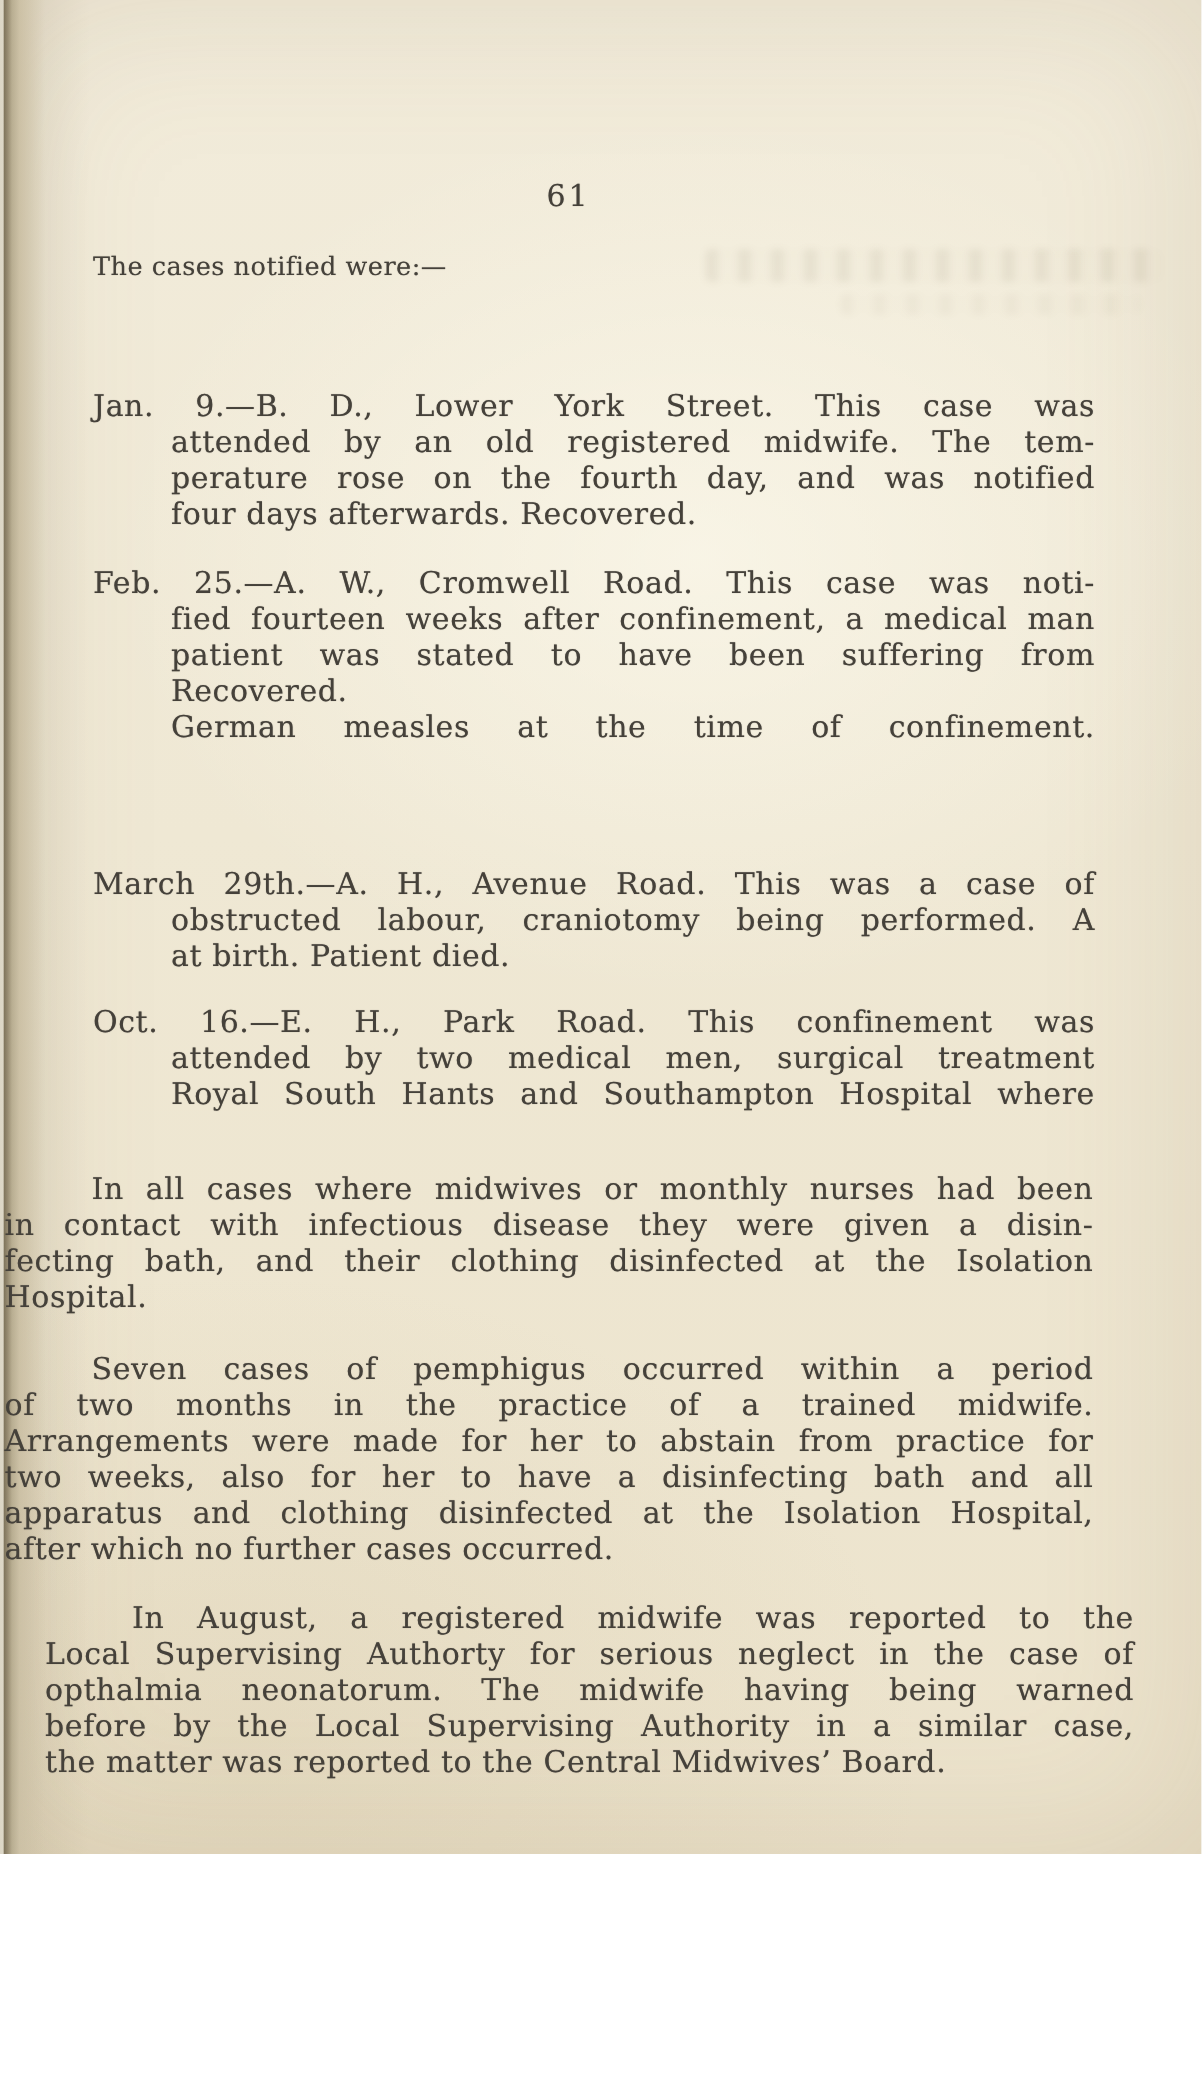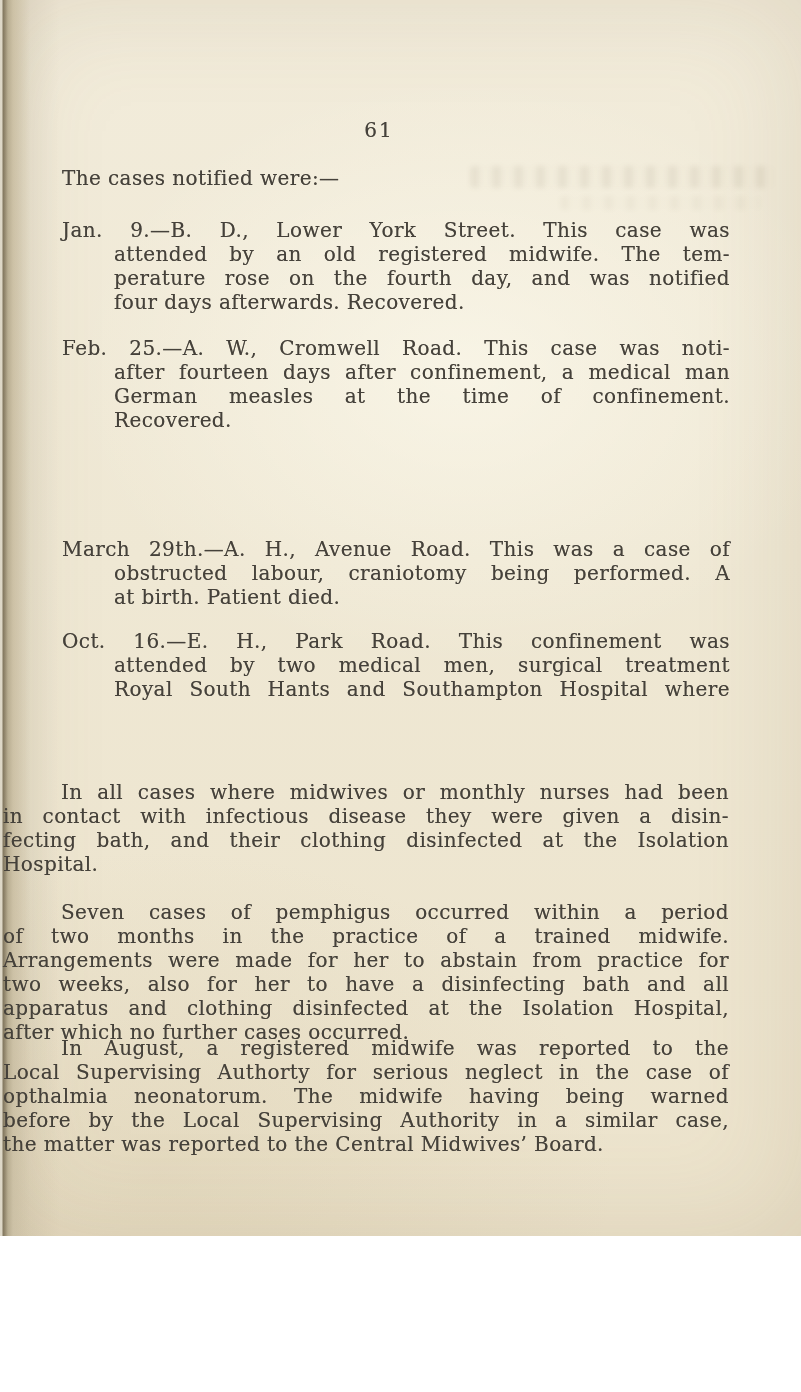--- a/index.html
+++ b/index.html
@@ -46,43 +46,43 @@
 
   .ink { color: #45413a; letter-spacing: 0.02em; text-shadow: 0 0 0.6px rgba(69,65,58,0.55); }
 
   .page-number {
     position: absolute; left: 0; top: 118px; width: 758px;
     text-align: center;
     font-size: 20px; line-height: 24px; letter-spacing: 2px;
   }
   .intro {
     position: absolute; left: 62px; top: 166px; width: 600px;
-    font-size: 20px; line-height: 24px;
+    font-size: 17px; line-height: 24px;
   }
 
   .entry, .para {
     position: absolute;
     font-size: 20px; line-height: 24px;
   }
-  .entry { left: 62px; width: 668px; }
+  .entry { left: 62px; width: 668px; margin-top: 40px; }
   .para  { left: 3px;  width: 726px; }
 
   .line { text-align: justify; text-align-last: justify; white-space: normal; }
   .entry .line { margin-left: 52px; }
   .entry .line.first { margin-left: 0; }
   .para  .line.first { text-indent: 58px; }
   .line.last { text-align: left; text-align-last: left; }
 
   #entry-0 { top: 218px; }
   #entry-1 { top: 336px; }
   #entry-2 { top: 537px; }
   #entry-3 { top: 629px; }
   #para-0  { top: 780px; }
   #para-1  { top: 900px; }
-  #para-2  { top: 1036px; }
+  #para-2  { top: 1066px; padding-left: 27px; }
   #para-3  { top: 1211px; }
 </style>
 </head>
 <body>
 
 <div class="page">
   <div class="binding-edge"></div>
   <div class="binding-shadow"></div>
 
   <div class="ghost ghost-1"></div>
@@ -93,23 +93,24 @@
   <div class="intro ink">The cases notified were:—</div>
 
   <article class="entry ink" id="entry-0">
       <div class="line first">Jan. 9.—B. D., Lower York Street.  This case was</div>
       <div class="line">attended by an old registered midwife.  The tem-</div>
       <div class="line">perature rose on the fourth day, and was notified</div>
       <div class="line last">four days afterwards.  Recovered.</div>
     </article>
   <article class="entry ink" id="entry-1">
       <div class="line first">Feb. 25.—A. W., Cromwell Road.  This case was noti-</div>
-      <div class="line">after fourteen days after confinement, a medical man</div>
+      <div class="line">fied fourteen weeks after confinement, a medical man</div>
+      <div class="line">patient was stated to have been suffering from</div>
+      <div class="line last">Recovered.</div>
       <div class="line">German measles at the time of confinement.</div>
-      <div class="line last">Recovered.</div>
     </article>
   <article class="entry ink" id="entry-2">
       <div class="line first">March 29th.—A. H., Avenue Road.  This was a case of</div>
       <div class="line">obstructed labour, craniotomy being performed.  A</div>
       <div class="line last">at birth.  Patient died.</div>
     </article>
   <article class="entry ink" id="entry-3">
       <div class="line first">Oct. 16.—E. H., Park Road.  This confinement was</div>
       <div class="line">attended by two medical men, surgical treatment</div>
       <div class="line">Royal South Hants and Southampton Hospital where</div>

